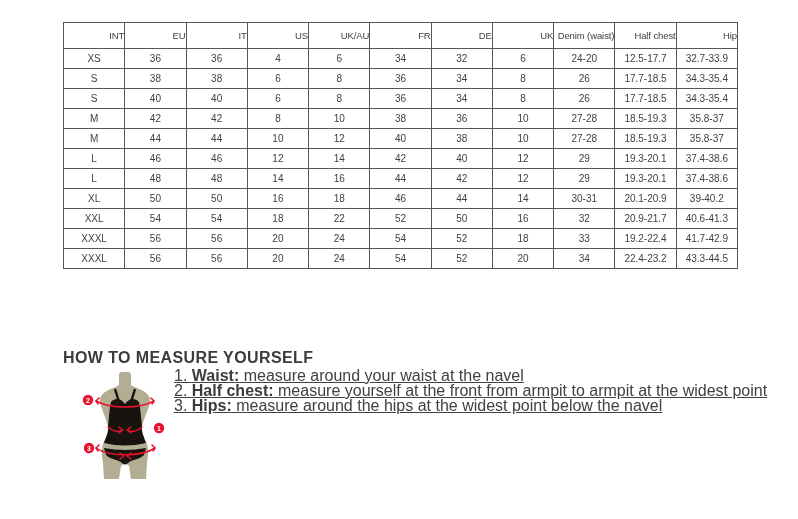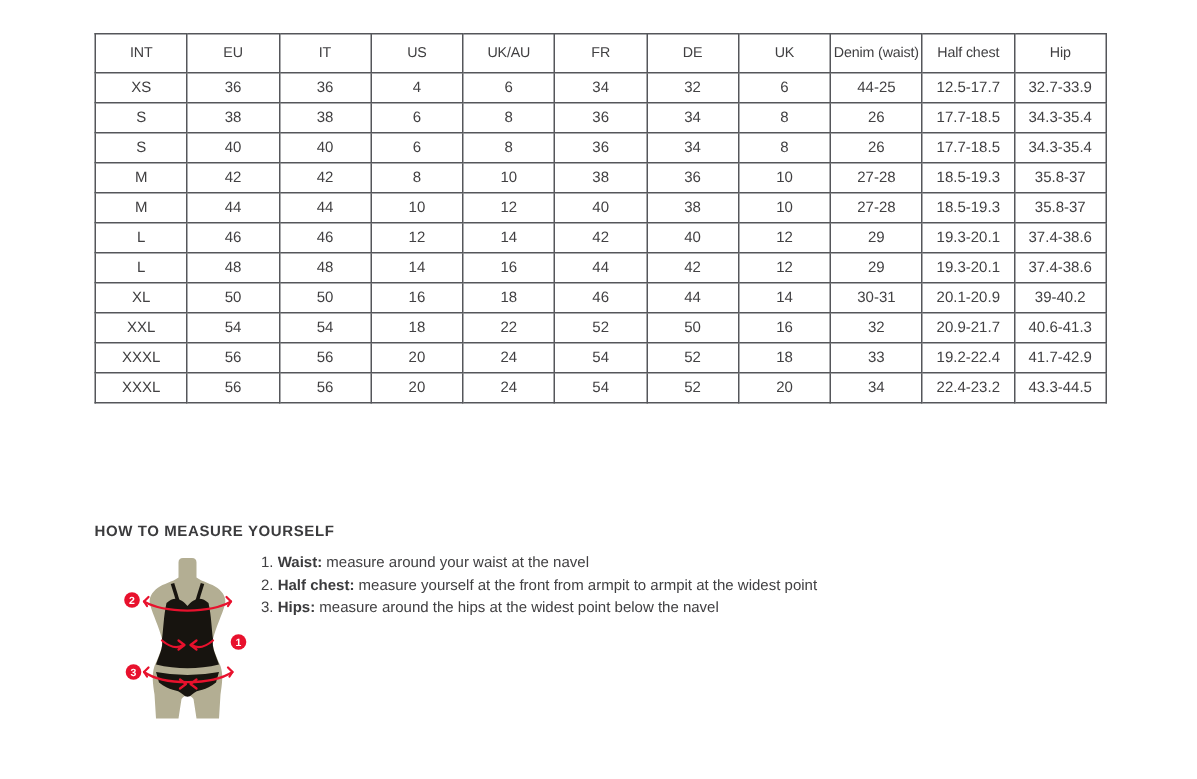--- a/index.html
+++ b/index.html
@@ -29,38 +29,38 @@
   table.size-table th,
   table.size-table td{
     border:1px solid var(--border);
     text-align:center;vertical-align:middle;
     color:var(--text);
     padding:0;
     white-space:nowrap;
     overflow:hidden;
   }
   table.size-table th{
-    height:26px;font-size:9.5px;font-weight:400;letter-spacing:-0.1px;
+    height:26px;font-size:9.5px;font-weight:400;letter-spacing:-0.1px;text-align:right;
   }
   table.size-table td{
     height:20px;font-size:10px;font-weight:400;
   }
   
   .measure{position:absolute;left:63px;top:349px;width:660px;}
   .measure-title{
-    font-size:10px;font-weight:700;color:#3b3b3d;
+    font-size:16px;font-weight:700;color:#3b3b3d;
     letter-spacing:0.4px;
   }
   .mannequin-wrap{position:absolute;left:15px;top:22px;width:94px;height:110px;}
   ol.instructions{
     position:absolute;left:111px;top:19px;
     list-style:none;
   }
   ol.instructions li{
-    font-size:10px;color:var(--text);line-height:15px;white-space:nowrap;
+    font-size:16px;color:var(--text);line-height:15px;white-space:nowrap;text-decoration:underline;
   }
   ol.instructions li strong{font-weight:700;color:#3b3b3d;}
   svg text.badge-num{
     font-family:"Liberation Sans",sans-serif;
     font-size:7px;font-weight:700;fill:#ffffff;
   }
 </style>
 </head>
 <body>
 
@@ -85,21 +85,21 @@
     <tbody>
         <tr>
           <td>XS</td>
           <td>36</td>
           <td>36</td>
           <td>4</td>
           <td>6</td>
           <td>34</td>
           <td>32</td>
           <td>6</td>
-          <td>44-25</td>
+          <td>24-20</td>
           <td>12.5-17.7</td>
           <td>32.7-33.9</td>
         </tr>
         <tr>
           <td>S</td>
           <td>38</td>
           <td>38</td>
           <td>6</td>
           <td>8</td>
           <td>36</td>

